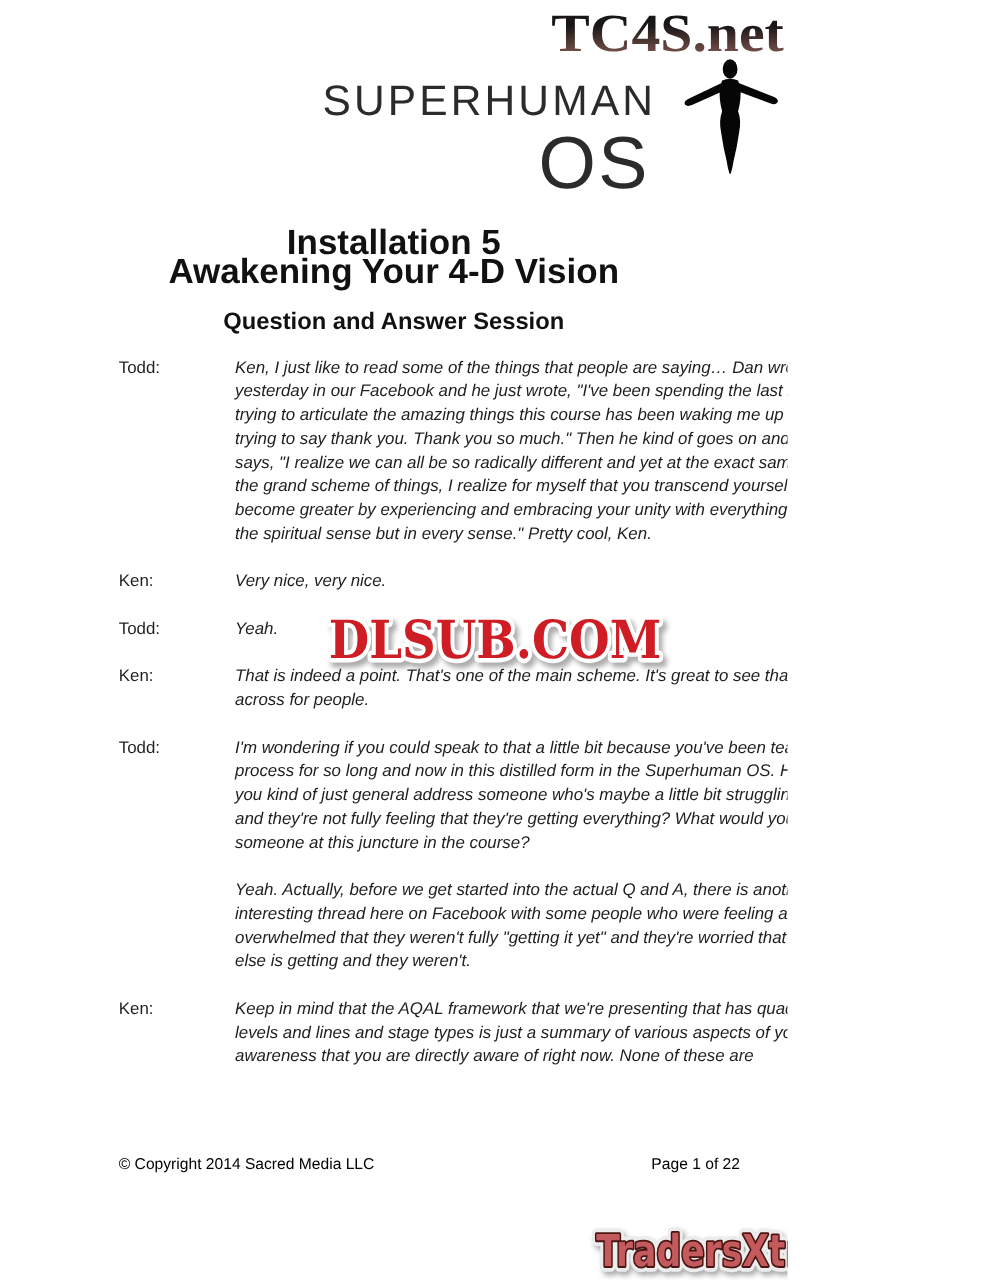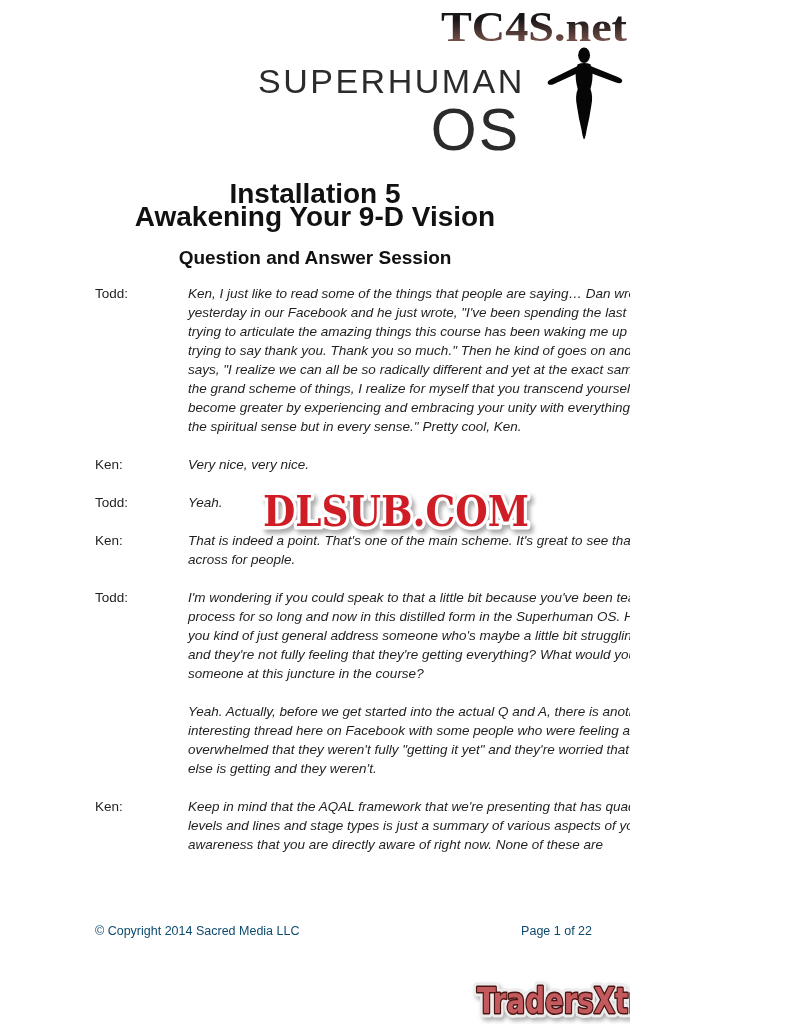--- a/index.html
+++ b/index.html
@@ -31,21 +31,21 @@
   .content p { margin:0 0 19px 0;font-style:italic; }
   .content p:last-child { margin-bottom:0; }
 
   
   .dlsub-wm { position:absolute; left:254px; top:485px; filter:drop-shadow(3px 4px 2px rgba(70,70,70,0.45)); }
   .traders-wm { position:absolute; left:471px; top:976px; filter:drop-shadow(2px 3px 2px rgba(90,90,90,0.5)); }
 
   
   .footer {
     position:absolute; top:924px; left:95px; right:38px;
-    display:flex; justify-content:space-between; font-size:12.5px; color:#0c4a6e;
+    display:flex; justify-content:space-between; font-size:12.5px; color:#000000;
   }
 </style>
 </head>
 <body>
 
 <div class="page">
 
   <svg class="tc4s" width="192" height="46" viewBox="0 0 192 46">
     <defs>
       <linearGradient id="tcgrad" x1="0" y1="0" x2="0" y2="1">
@@ -64,21 +64,21 @@
     <svg class="logo-figure" width="82" height="98" viewBox="0 0 90 105" aria-hidden="true">
       <ellipse cx="44" cy="11" rx="6.5" ry="8.5" fill="#060606"></ellipse>
       <path d="M37 21 Q44 18 51 21 L53 27 Q54 38 51 48 Q54 56 52 66 Q50 80 47 92 Q46 99 44.5 103 L43.5 103 Q42 99 41 92 Q38 80 36 66 Q34 56 37 48 Q34 38 35 27 Z" fill="#060606"></path>
       <path d="M37 23 L8 37 Q2.5 39.5 4.5 42.5 Q6.5 44.5 11 42.5 L38.5 30 Z" fill="#060606"></path>
       <path d="M51 23 L81 35 Q87.5 37.5 85.5 40.5 Q83.5 43 79 41 L49.5 30 Z" fill="#060606"></path>
     </svg>
   </div>
 
   <div class="title-block">
     <div class="title-line">Installation 5</div>
-    <div class="title-line">Awakening Your 9-D Vision</div>
+    <div class="title-line">Awakening Your 4-D Vision</div>
     <div class="subtitle">Question and Answer Session</div>
   </div>
 
   <div class="transcript">
 
     <div class="entry">
       <div class="speaker">Todd:</div>
       <div class="content">
         <p>Ken, I just like to read some of the things that people are saying… Dan wrote in yesterday in our Facebook and he just wrote, "I've been spending the last half hour trying to articulate the amazing things this course has been waking me up to and trying to say thank you. Thank you so much." Then he kind of goes on and on and he says, "I realize we can all be so radically different and yet at the exact same time and the grand scheme of things, I realize for myself that you transcend yourself and become greater by experiencing and embracing your unity with everything not just in the spiritual sense but in every sense." Pretty cool, Ken.</p>
       </div>

